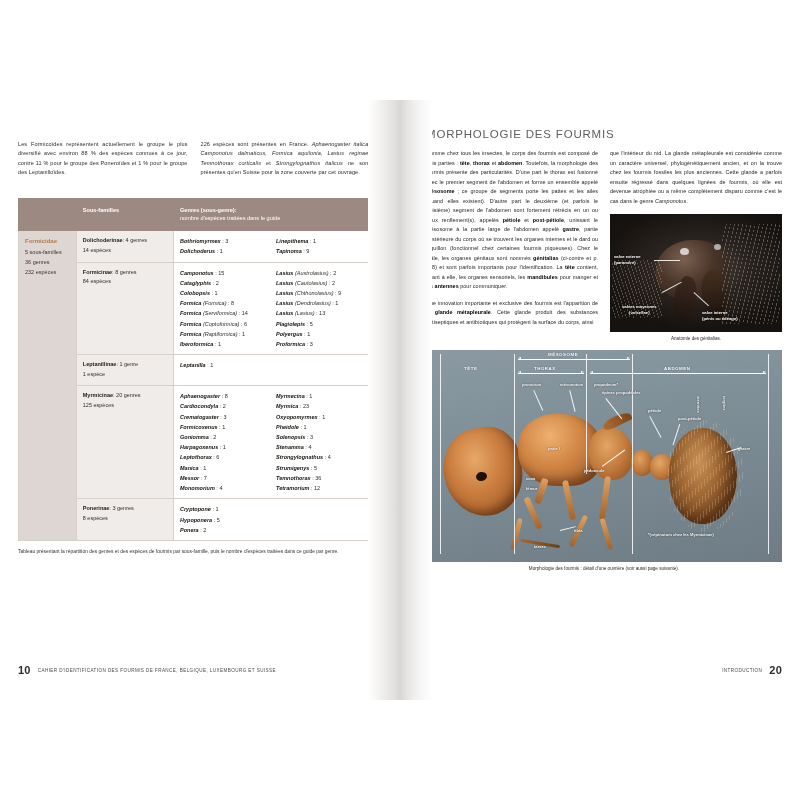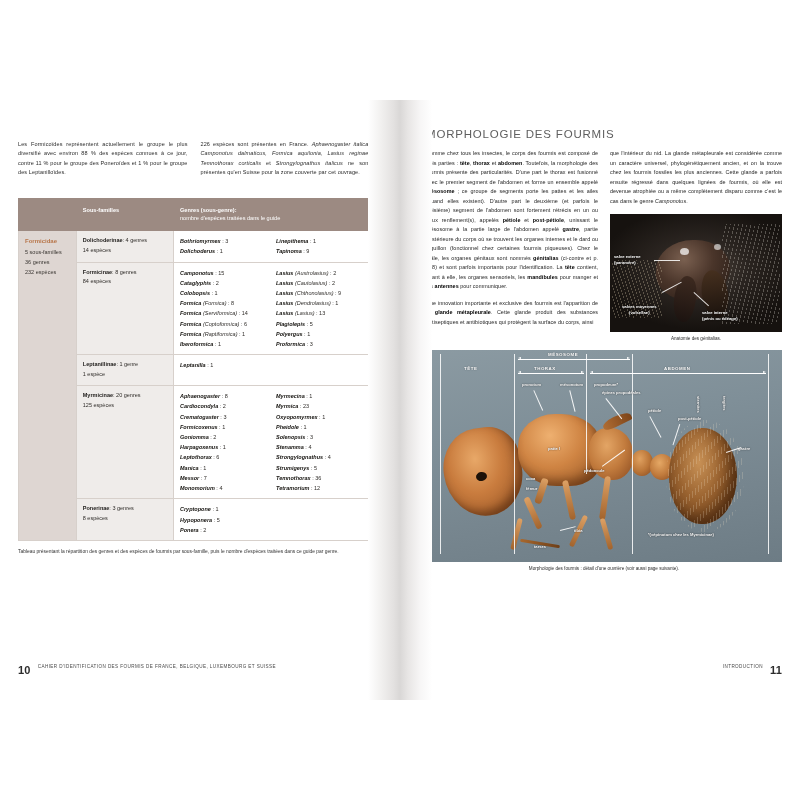--- a/index.html
+++ b/index.html
@@ -136,21 +136,21 @@
     font-size: 4.9px;
     line-height: 1.7;
     color: #333;
   }
 
   
   .footer {
     position: absolute;
     bottom: 24px;
     display: flex;
-    align-items: flex-start;
+    align-items: center;
     gap: 7px;
     color: #3d3d3d;
   }
   #footer-left { left: 18px; }
   #footer-right { right: 18px; justify-content: flex-end; }
   .folio {
     font-size: 11px;
     font-weight: bold;
     color: #2c2c2c;
     letter-spacing: 0.02em;
@@ -650,19 +650,19 @@
           <div class="vert" style="left:270px;top:46px;">sternites</div>
           <div class="vert" style="left:296px;top:46px;">tergites</div>
 
           <div class="plabel ctr" style="left:222px;top:182px;">*(=épinotum chez les Myrmicinae)</div>
         </div>
         <div id="mcap">Morphologie des fourmis : détail d'une ouvrière (voir aussi page suivante).</div>
       </div>
 
       <div class="footer" id="footer-right">
         <span class="runhead">INTRODUCTION</span>
-        <span class="folio">11</span>
+        <span class="folio">20</span>
       </div>
     </div>
 
     <div id="gutter"></div>
   </div>
 </div>
 
 </body></html>

